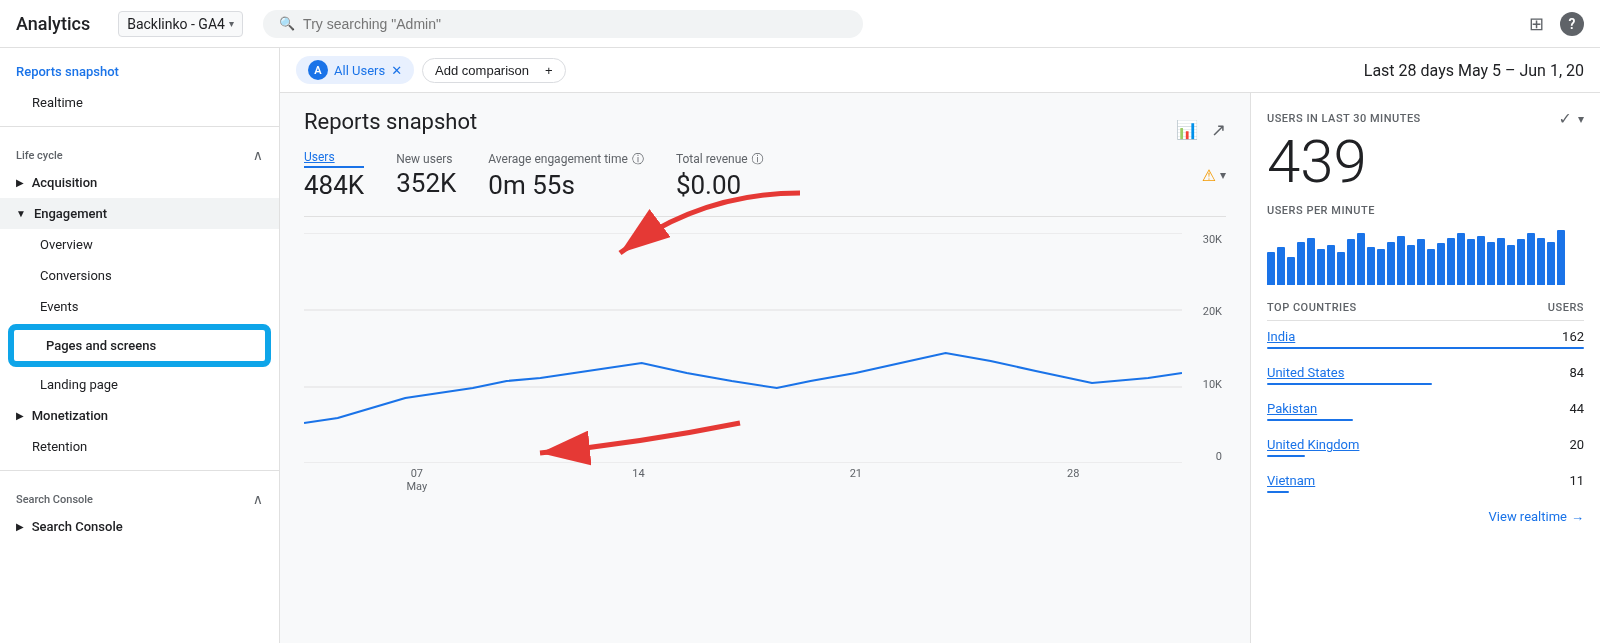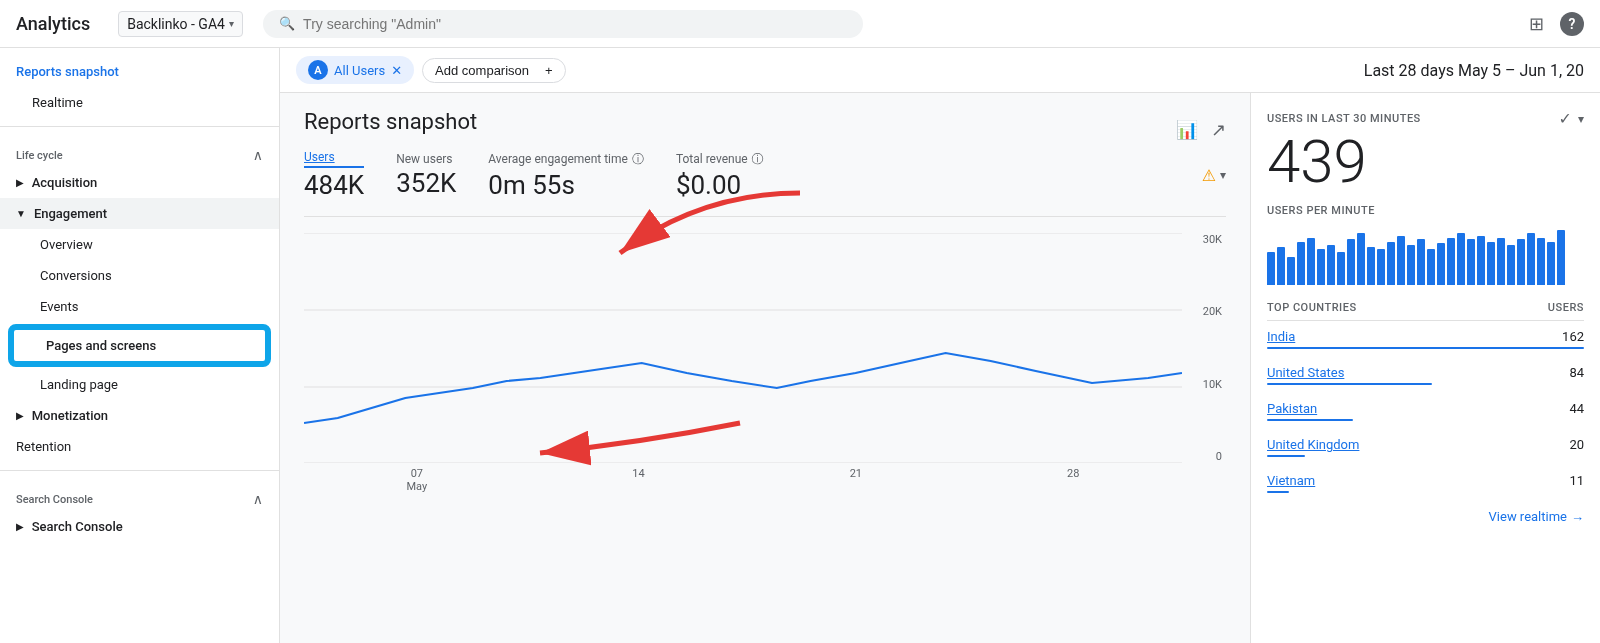--- a/index.html
+++ b/index.html
@@ -170,21 +170,21 @@
     </div>
     <div class="sidebar-sub-item">Overview</div>
     <div class="sidebar-sub-item">Conversions</div>
     <div class="sidebar-sub-item">Events</div>
     <div class="sidebar-sub-item active" style="background:#fff;border:6px solid #0ea5e9;border-radius:8px;margin:2px 8px;padding:8px 8px 8px 32px;font-weight:500;">Pages and screens</div>
     <div class="sidebar-sub-item">Landing page</div>
     <div class="sidebar-item-expandable">
       <span class="expand-icon">▶</span>
       <span>Monetization</span>
     </div>
-    <div class="sidebar-item" style="padding-left:16px;">Retention</div>
+    <div class="sidebar-item" style="">Retention</div>
     <hr class="sidebar-divider">
     <div class="sidebar-group-label">
       <div style="display:flex;align-items:center;justify-content:space-between;">
         <span>Search Console</span>
         <span style="font-size:14px;color:#5f6368;">∧</span>
       </div>
     </div>
     <div class="sidebar-item-expandable">
       <span class="expand-icon">▶</span>
       <span>Search Console</span>

